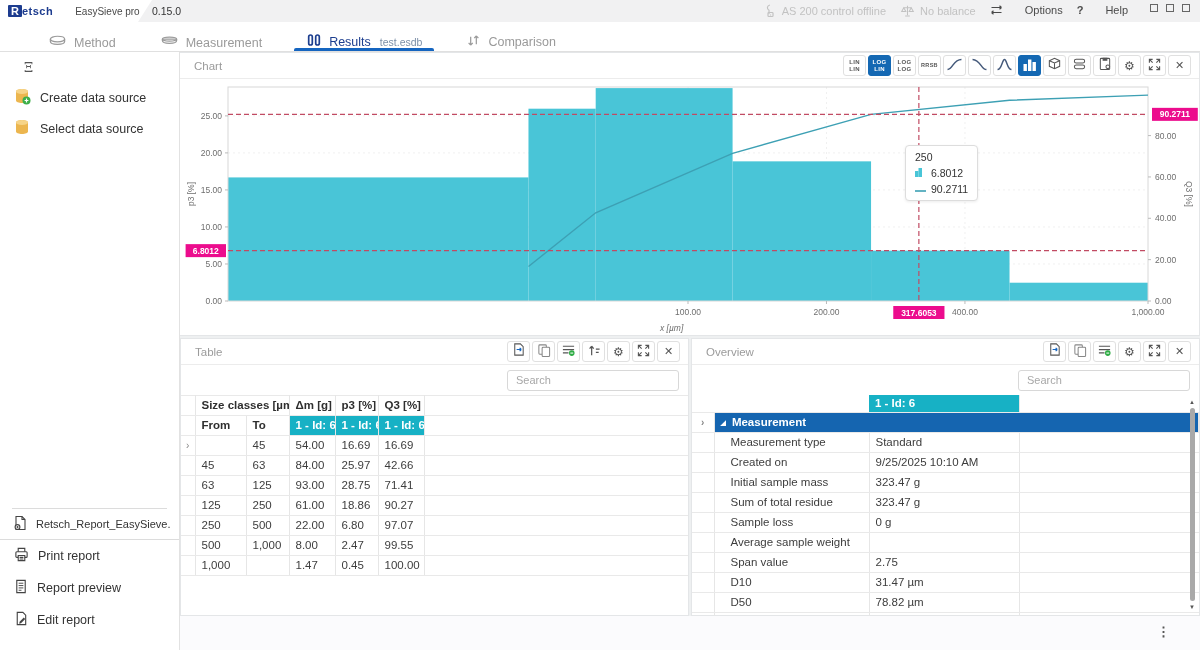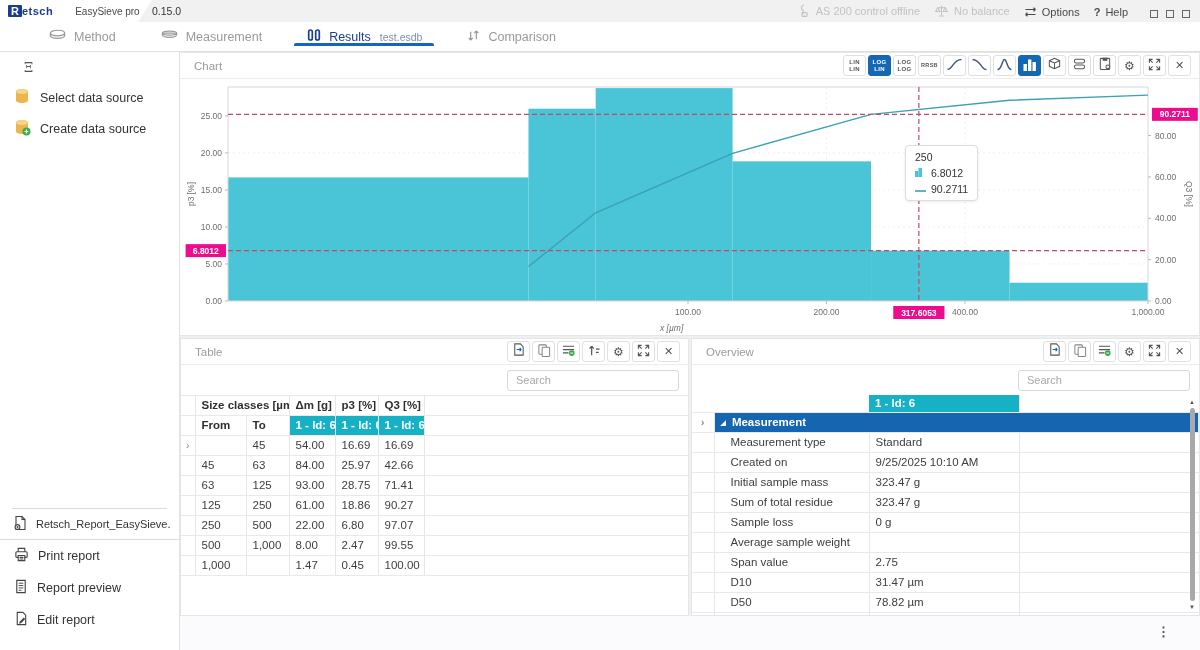--- a/index.html
+++ b/index.html
@@ -7,28 +7,28 @@
   body { font-family:"Liberation Sans", sans-serif; background:#eef0f1; color:#3c3c3c; }
 
   
   .titlebar { height:22px; background:#f1f1f2; display:flex; align-items:center; font-size:10.5px; position:relative; }
   .logo-wrap { width:152px; height:100%; background:#fff; display:flex; align-items:center; padding-left:8px;
                clip-path:polygon(0 0,100% 0,calc(100% - 14px) 100%,0 100%); }
   .logo-r { background:#1d3c8f; color:#fff; font-weight:bold; font-size:11px; padding:0 3px; border-radius:1px; }
   .logo-rest { color:#1d3c8f; font-weight:bold; font-size:11px; letter-spacing:.5px; }
   .product { color:#4a4a4a; margin-left:22px; font-size:10px; }
   .version { margin-left:0; color:#333; }
-  .tb-right { margin-left:auto; display:flex; align-items:flex-end; gap:14px; padding-right:10px; }
+  .tb-right { margin-left:auto; display:flex; align-items:flex-start; gap:14px; padding-right:10px; }
   .status-item { display:flex; align-items:center; gap:5px; color:#c2c2c2; font-size:11px; }
-  .menu-item { display:flex; align-items:center; gap:5px; color:#4a4a4a; font-size:11px; cursor:default; }
+  .menu-item { display:flex; align-items:center; gap:22px; color:#4a4a4a; font-size:11px; cursor:default; }
   .win-btn { width:8px; height:8px; border:1px solid #666; display:inline-block; margin-left:8px; }
   .tb-right svg { display:block; }
 
   
-  .tabbar { height:30px; background:#fff; border-bottom:1px solid #e0e0e0; display:flex; align-items:center; padding-left:26px; }
+  .tabbar { height:30px; background:#fff; border-bottom:1px solid #e0e0e0; display:flex; align-items:flex-end; padding-left:26px; }
   .tab { position:relative; display:flex; align-items:center; gap:7px; padding:0 22px; font-size:12.5px; color:#9a9a9a; cursor:default; }
   .tab .sub { font-size:10.5px; color:#7d90a8; margin-left:2px; }
   .tab.active { color:#1c3e8f; font-weight:normal; }
   .tab.active::after { content:""; position:absolute; left:10px; right:10px; bottom:0; height:3px; background:#1565c0; border-radius:2px 2px 0 0; }
   .tab svg { flex:none; }
 
   
   .body-row { display:flex; height:598px; }
   .sidebar { width:180px; background:#fff; border-right:1px solid #e2e2e2; position:relative; flex:none; }
   .main { flex:1; display:flex; flex-direction:column; }
@@ -177,31 +177,31 @@
 
 <div class="body-row">
 
   <div class="sidebar">
     <span class="pin-icon">Ξ</span>
     <div class="sb-items">
       <div class="sb-item">
         <span><svg width="18" height="18" viewBox="0 0 18 18">
               <path fill="#ecb64f" d="M3 4.5C3 3.1 5.7 2 9 2s6 1.1 6 2.5v9c0 1.4-2.7 2.5-6 2.5s-6-1.1-6-2.5z"></path>
               <ellipse cx="9" cy="4.5" rx="6" ry="2.5" fill="#f6d488"></ellipse>
+              <circle cx="13.5" cy="13.5" r="4" fill="#3daf49"></circle>
+              <path d="M13.5 11.6v3.8M11.6 13.5h3.8" stroke="#fff" stroke-width="1.2"></path>
             </svg></span>
-        <span>Select data source</span>
+        <span>Create data source</span>
       </div>
       <div class="sb-item">
         <span><svg width="18" height="18" viewBox="0 0 18 18">
               <path fill="#ecb64f" d="M3 4.5C3 3.1 5.7 2 9 2s6 1.1 6 2.5v9c0 1.4-2.7 2.5-6 2.5s-6-1.1-6-2.5z"></path>
               <ellipse cx="9" cy="4.5" rx="6" ry="2.5" fill="#f6d488"></ellipse>
-              <circle cx="13.5" cy="13.5" r="4" fill="#3daf49"></circle>
-              <path d="M13.5 11.6v3.8M11.6 13.5h3.8" stroke="#fff" stroke-width="1.2"></path>
             </svg></span>
-        <span>Create data source</span>
+        <span>Select data source</span>
       </div>
     </div>
     <div class="sidebar-bottom">
       <div class="divider-short"></div>
       <div class="report-row">
         <span><svg width="15" height="16" viewBox="0 0 15 16" fill="none" stroke="#444" stroke-width="1.1">
               <path d="M3 1.5h6l3 3v10H3z"></path>
               <path d="M9 1.5v3h3"></path>
               <circle cx="4.5" cy="12" r="2.4" fill="#fff"></circle>
               <circle cx="4.5" cy="12" r="1" fill="#444" stroke="none"></circle>

